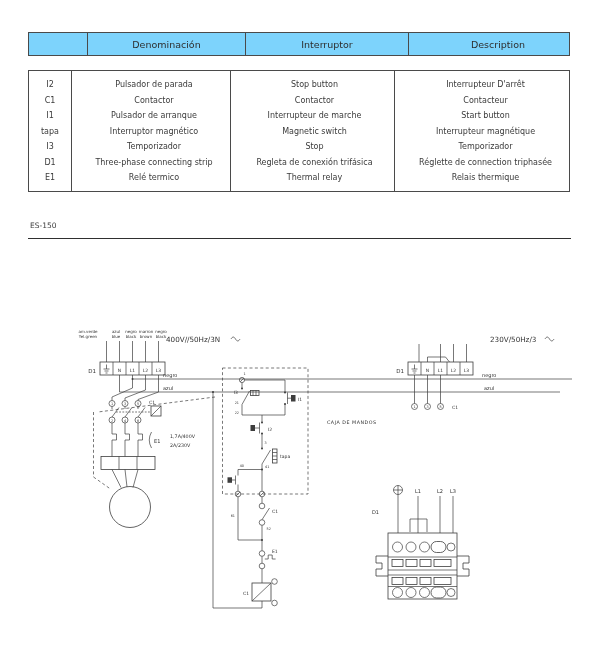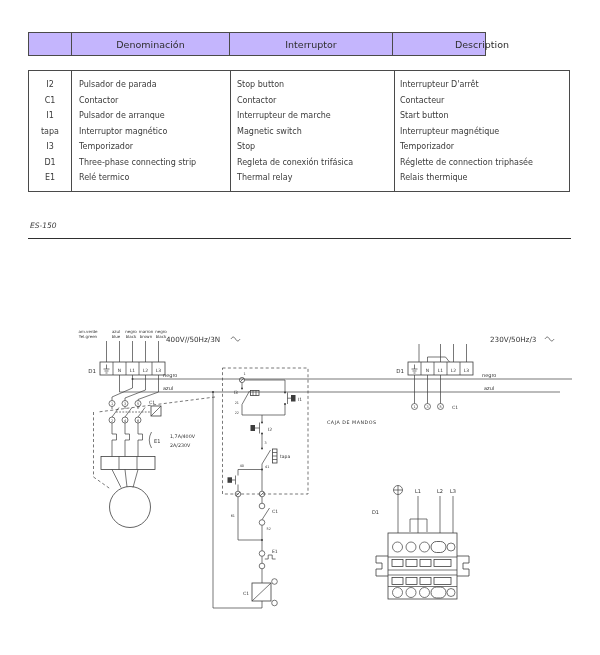--- a/index.html
+++ b/index.html
@@ -1,39 +1,39 @@
 <!DOCTYPE html>
 <html><head>
 <meta charset="utf-8">
 <style>
   html,body{margin:0;padding:0;background:#fff;}
   .page{position:relative;width:600px;height:655px;background:#ffffff;overflow:hidden;
         font-family:"DejaVu Sans",sans-serif;color:#333;}
   
-  .tbl-header{position:absolute;left:28px;top:32px;width:458px;height:24px;
+  .tbl-header{position:absolute;left:28px;top:32px;width:542px;height:24px;
     display:grid;grid-template-columns:42px 158px 163px 179px;
-    background:#c4b5fd;border:1px solid #4a4a4a;box-sizing:border-box;}
+    background:#7dd3fc;border:1px solid #4a4a4a;box-sizing:border-box;padding-left:16px;}
   .tbl-header .hc{display:flex;align-items:center;justify-content:center;
     font-size:9.5px;color:#2e2e2e;border-left:1px solid #4a4a4a;}
   .tbl-header .hc:first-child{border-left:none;}
   .tbl-body{position:absolute;left:28px;top:70px;width:542px;
     border:1px solid #4a4a4a;box-sizing:border-box;padding:6px 0 5px 0;}
   .trow{display:grid;grid-template-columns:42px 158px 163px 179px;height:15.5px;}
   .trow .tc{font-size:8px;color:#3a3a3a;line-height:15.5px;border-left:1px solid #4a4a4a;
     padding-left:8px;white-space:nowrap;overflow:hidden;}
   .trow .tc.id{border-left:none;text-align:center;padding-left:0;}
   
   .tbl-body{position:absolute;}
   .tbl-body::before,.tbl-body::after{content:"";position:absolute;top:0;bottom:0;width:1px;background:#4a4a4a;}
   .tbl-body::before{left:42px;}
   .tbl-body::after{left:201px;}
   .tbl-body .vline3{position:absolute;top:0;bottom:0;left:365px;width:1px;background:#4a4a4a;}
-  .trow .tc{border-left:none;}
+  .trow .tc{border-left:none;text-align:center;}
   
-  .model{position:absolute;left:30px;top:221px;font-size:7.5px;color:#3a3a3a;font-style:italic;}
+  .model{position:absolute;left:30px;top:221px;font-size:7.5px;color:#3a3a3a;}
   .rule{position:absolute;left:28px;top:238px;width:543px;border-top:1.7px solid #2f2f2f;}
   
   svg{position:absolute;left:0;top:0;}
   svg text{font-family:"DejaVu Sans",sans-serif;fill:#333;}
   .ln{stroke:#3d3d3d;stroke-width:0.7;fill:none;}
   .lnd{stroke:#3d3d3d;stroke-width:0.7;fill:none;stroke-dasharray:3,2.4;}
   .lnk{stroke:#3d3d3d;stroke-width:0.7;fill:none;stroke-dasharray:1.8,1.4;}
   .blk{stroke:#3d3d3d;stroke-width:0.8;fill:none;}
   .fil{fill:#3d3d3d;stroke:none;}
 </style>

